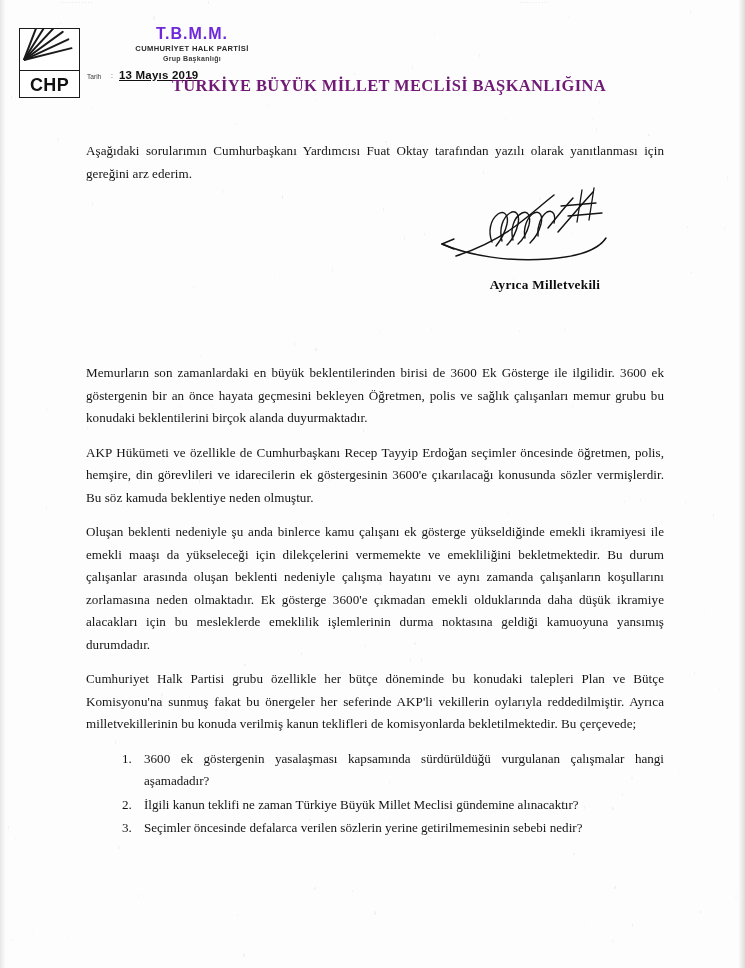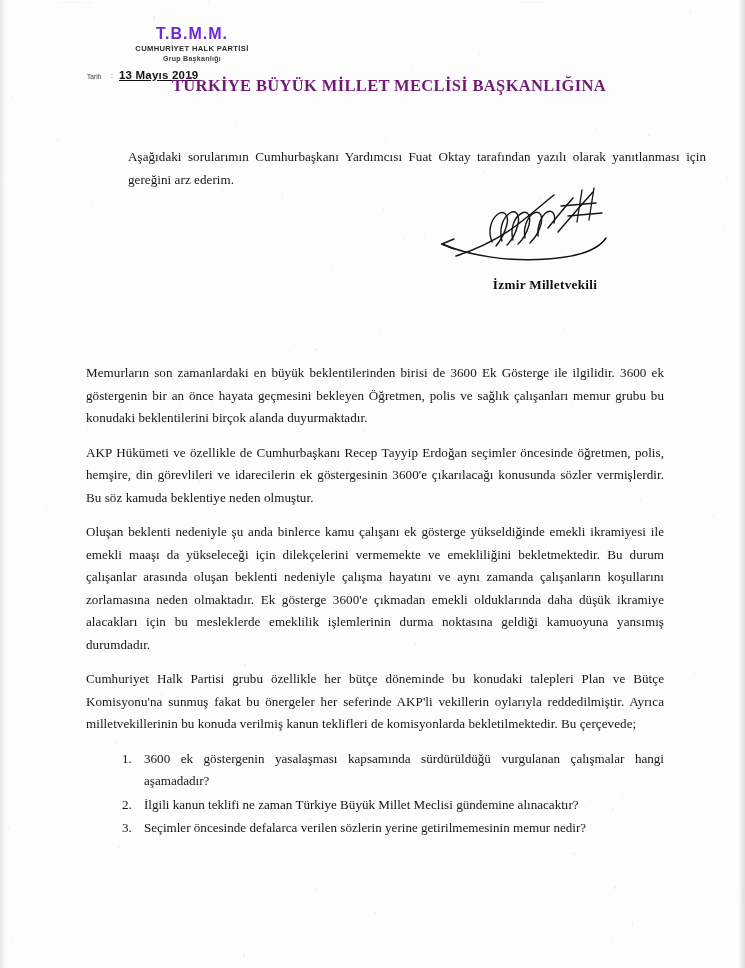--- a/index.html
+++ b/index.html
@@ -285,39 +285,50 @@
   <div class="page-left-edge"></div>
   <div class="page-right-edge"></div>
 
   <div class="top-artifact">
     <span style="left:60px;">...........</span>
     <span style="left:520px;">.........</span>
   </div>
 
   <div class="letterhead">
 
+    <div class="chp-box">
+      <div class="chp-emblem">
+        <div class="arrow" style="top:30px; width:50px; transform:rotate(-14deg);"></div>
+        <div class="arrow" style="top:30px; width:50px; transform:rotate(-25deg);"></div>
+        <div class="arrow" style="top:30px; width:49px; transform:rotate(-36deg);"></div>
+        <div class="arrow" style="top:30px; width:47px; transform:rotate(-47deg);"></div>
+        <div class="arrow" style="top:30px; width:44px; transform:rotate(-58deg);"></div>
+        <div class="arrow" style="top:30px; width:40px; transform:rotate(-69deg);"></div>
+      </div>
+      <div class="chp-name">CHP</div>
+    </div>
 
     <div class="lh-text">
       <div class="lh-tbmm">T.B.M.M.</div>
       <div class="lh-party">CUMHURİYET HALK PARTİSİ</div>
       <div class="lh-unit">Grup Başkanlığı</div>
 
       <div class="lh-meta">
         <div class="lh-row">
           <span class="lh-label">Tarih</span>
           <span class="lh-dots">:</span>
           <span class="lh-value">13 Mayıs 2019</span>
         </div>
       </div>
     </div>
   </div>
 
   <div class="doc-title">TÜRKİYE BÜYÜK MİLLET MECLİSİ BAŞKANLIĞINA</div>
 
-  <div class="body-col" style="top:146px;margin-left:42px;">
+  <div class="body-col" style="top:140px;">
     <p class="para intro">Aşağıdaki sorularımın Cumhurbaşkanı Yardımcısı Fuat Oktay tarafından yazılı olarak yanıtlanması için gereğini arz ederim.</p>
   </div>
 
   <div class="signature-block">
     <div class="sig-ink">
       <svg width="230" height="78" viewBox="0 0 230 78" fill="none" xmlns="http://www.w3.org/2000/svg" aria-hidden="true">
         <g stroke="#141414" fill="none" stroke-linecap="round" stroke-linejoin="round">
           <path d="M26 70 C 44 64, 62 56, 80 44 C 96 33, 110 20, 124 9" stroke-width="1.5"></path>
           <path d="M62 56 C 58 46, 60 34, 68 28 C 74 24, 79 29, 77 38 C 75 47, 70 55, 66 60" stroke-width="1.4"></path>
           <path d="M72 55 C 69 44, 72 32, 80 27 C 86 23, 90 29, 88 38 C 86 47, 81 55, 77 59" stroke-width="1.4"></path>
@@ -329,33 +340,33 @@
           <path d="M131 20 L 166 17" stroke-width="1.3"></path>
           <path d="M138 30 L 172 27" stroke-width="1.3"></path>
           <path d="M152 4 L 147 36" stroke-width="1.3"></path>
           <path d="M164 2 L 159 34" stroke-width="1.3"></path>
           <path d="M12 58 C 40 70, 80 76, 118 73 C 146 71, 168 64, 176 52" stroke-width="1.5"></path>
           <path d="M12 58 L 24 53" stroke-width="1.4"></path>
           <path d="M12 58 L 24 63" stroke-width="1.4"></path>
         </g>
       </svg>
     </div>
-    <div class="sig-role">İzmir Milletvekili</div>
+    <div class="sig-role">Ayrıca Milletvekili</div>
   </div>
 
   <div class="body-col" style="top:362px;">
     <p class="para">Memurların son zamanlardaki en büyük beklentilerinden birisi de 3600 Ek Gösterge ile ilgilidir. 3600 ek göstergenin bir an önce hayata geçmesini bekleyen Öğretmen, polis ve sağlık çalışanları memur grubu bu konudaki beklentilerini birçok alanda duyurmaktadır.</p>
     <p class="para">AKP Hükümeti ve özellikle de Cumhurbaşkanı Recep Tayyip Erdoğan seçimler öncesinde öğretmen, polis, hemşire, din görevlileri ve idarecilerin ek göstergesinin 3600'e çıkarılacağı konusunda sözler vermişlerdir. Bu söz kamuda beklentiye neden olmuştur.</p>
     <p class="para">Oluşan beklenti nedeniyle şu anda binlerce kamu çalışanı ek gösterge yükseldiğinde emekli ikramiyesi ile emekli maaşı da yükseleceği için dilekçelerini vermemekte ve emekliliğini bekletmektedir. Bu durum çalışanlar arasında oluşan beklenti nedeniyle çalışma hayatını ve aynı zamanda çalışanların koşullarını zorlamasına neden olmaktadır. Ek gösterge 3600'e çıkmadan emekli olduklarında daha düşük ikramiye alacakları için bu mesleklerde emeklilik işlemlerinin durma noktasına geldiği kamuoyuna yansımış durumdadır.</p>
     <p class="para">Cumhuriyet Halk Partisi grubu özellikle her bütçe döneminde bu konudaki talepleri Plan ve Bütçe Komisyonu'na sunmuş fakat bu önergeler her seferinde AKP'li vekillerin oylarıyla reddedilmiştir. Ayrıca milletvekillerinin bu konuda verilmiş kanun teklifleri de komisyonlarda bekletilmektedir. Bu çerçevede;</p>
 
     <ol class="questions">
       <li>3600 ek göstergenin yasalaşması kapsamında sürdürüldüğü vurgulanan çalışmalar hangi aşamadadır?</li>
       <li>İlgili kanun teklifi ne zaman Türkiye Büyük Millet Meclisi gündemine alınacaktır?</li>
-      <li>Seçimler öncesinde defalarca verilen sözlerin yerine getirilmemesinin memur nedir?</li>
+      <li>Seçimler öncesinde defalarca verilen sözlerin yerine getirilmemesinin sebebi nedir?</li>
     </ol>
   </div>
 
   <div class="scan-noise" id="scan-noise">
       <i class="speck" style="left:315px;top:348px;width:2px;height:3px;opacity:0.39"></i>
       <i class="speck" style="left:385px;top:141px;width:2px;height:2px;opacity:0.30"></i>
       <i class="speck" style="left:599px;top:100px;width:1px;height:4px;opacity:0.14"></i>
       <i class="speck" style="left:393px;top:431px;width:1px;height:2px;opacity:0.19"></i>
       <i class="speck" style="left:539px;top:197px;width:2px;height:4px;opacity:0.20"></i>
       <i class="speck" style="left:622px;top:793px;width:1px;height:3px;opacity:0.35"></i>

